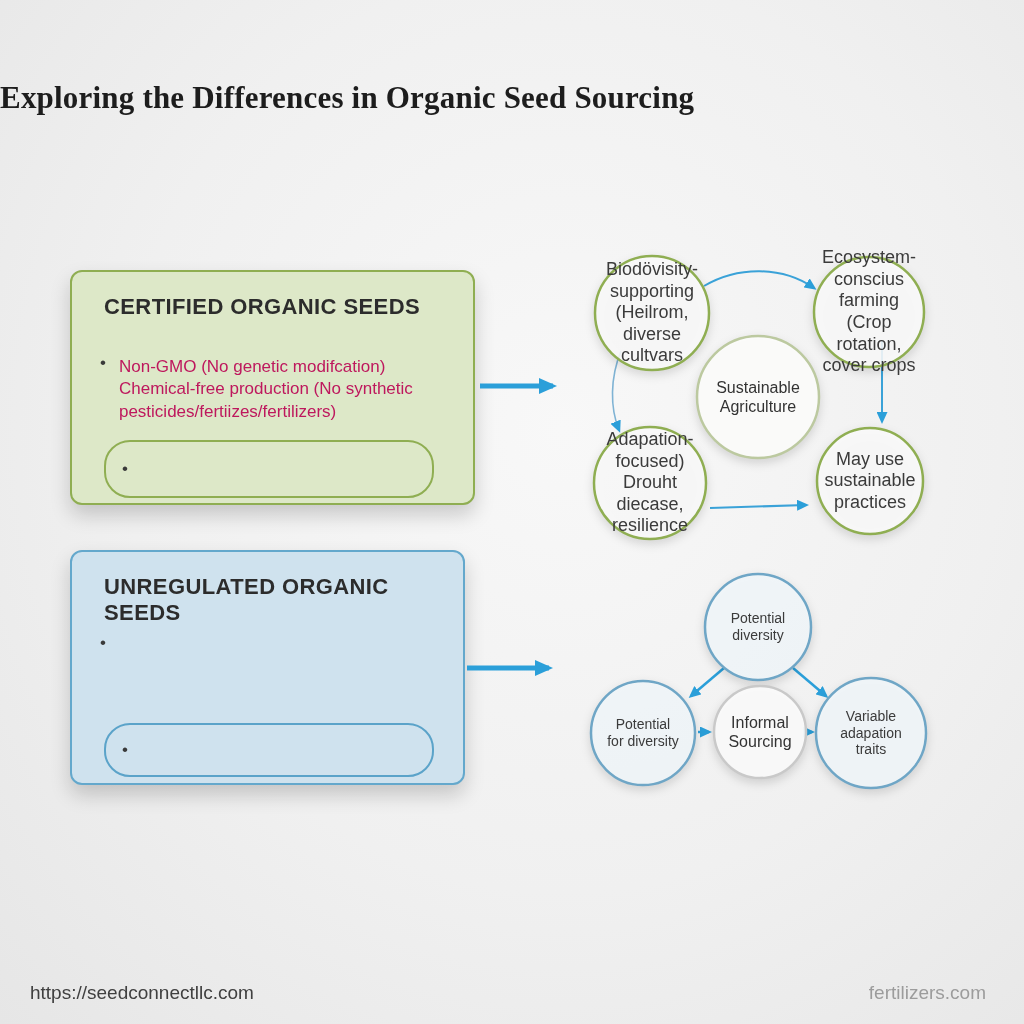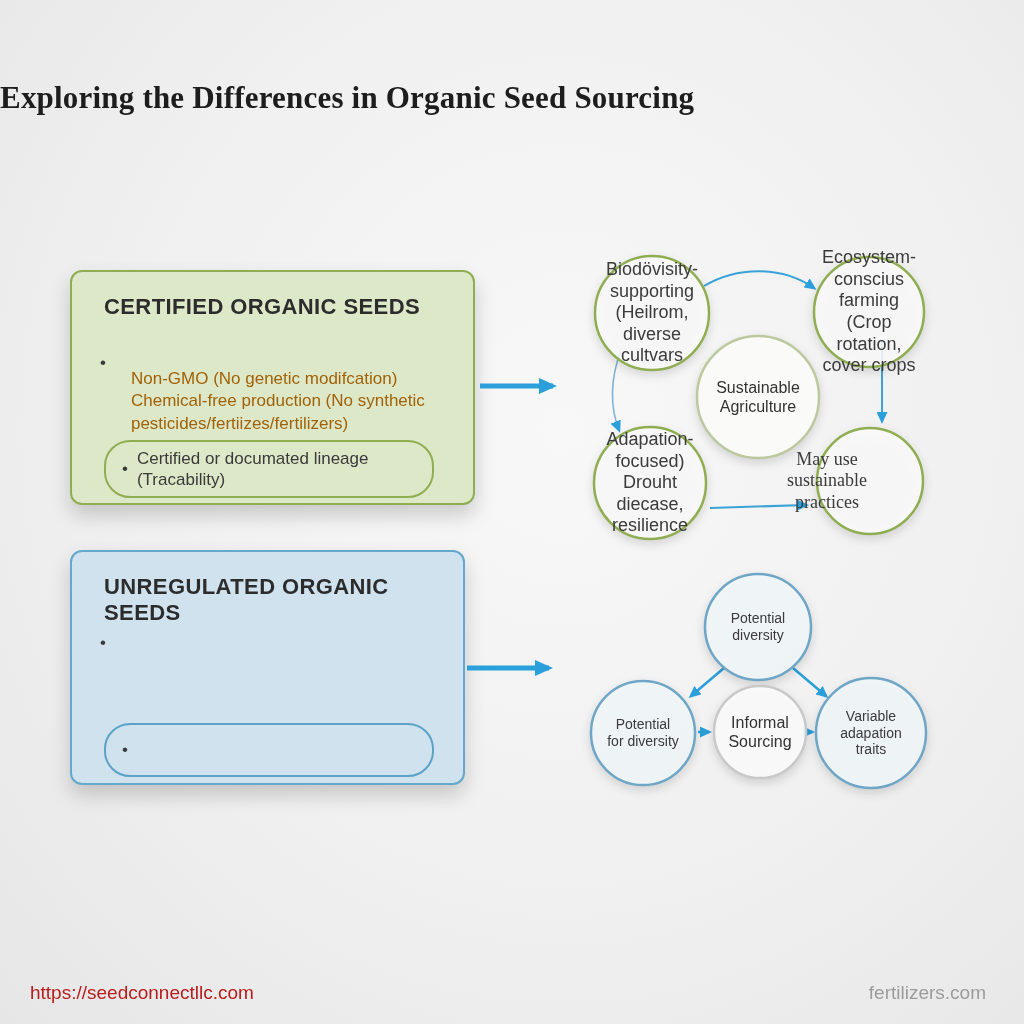--- a/index.html
+++ b/index.html
@@ -20,58 +20,56 @@
   }
   .box.green { left:70px; top:270px; width:405px; height:235px; background:#dde8c8; border:2px solid #8fae52; }
   .box.blue  { left:70px; top:550px; width:395px; height:235px; background:#cfe2ee; border:2px solid #64a8cc; }
   .box h2 {
     margin:0; position:absolute; left:32px; top:22px;
     font-size:22px; font-weight:700; color:#2c2c2c; letter-spacing:.4px;
   }
   .bullet-row { position:absolute; left:28px; top:80px; display:flex; gap:9px; width:360px; }
   .bullet-glyph { font-size:17px; color:#3a3a3a; line-height:1.32; }
   .pre { white-space:pre-line; }
-  .bullet-row p { margin:16px; font-size:17px; color:#a16207; line-height:1.32; }
+  .bullet-row p { margin:4px; font-size:17px; color:#be185d; line-height:1.32; }
   .pill {
     position:absolute; left:32px; display:flex; gap:9px; align-items:center;
     border-radius:26px; padding:6px 14px 6px 16px; box-sizing:border-box;
   }
   .box.green .pill { top:168px; width:330px; height:58px; border:2px solid #8fae52; }
   .box.blue  .pill { top:171px; width:330px; height:54px; border:2px solid #5ba3c9; }
   .pill p { margin:0; font-size:17px; color:#3a3a3a; line-height:1.25; }
   .overlay { position:absolute; left:0; top:0; width:1024px; height:1024px; }
   .overlay circle { filter:drop-shadow(0 4px 5px rgba(0,0,0,.14)); }
   .circle-label {
     position:absolute; display:flex; align-items:center; justify-content:center;
     text-align:center; font-size:18px; color:#3b3b3b; line-height:1.2;
   }
   .circle-label.mid { font-size:14px; }
   .circle-label.big { font-size:16px; color:#333; }
-  .footer-left  { position:absolute; left:30px;  bottom:20px; font-size:19px; color:#b91c1c; }
+  .footer-left  { position:absolute; left:30px;  bottom:20px; font-size:19px; color:#404040; }
   .footer-right { position:absolute; right:38px; bottom:20px; font-size:19px; color:#9c9c9c; }
 </style>
 </head>
 <body>
 
 <div>
 
   <h1 class="title">Exploring the Differences in Organic Seed Sourcing</h1>
 
   <section class="box green">
     <h2>CERTIFIED ORGANIC SEEDS</h2>
     <div class="bullet-row">
       <span class="bullet-glyph">•</span>
       <p class="pre">Non-GMO (No genetic modifcation)
 Chemical-free production (No synthetic
 pesticides/fertiizes/fertilizers)</p>
     </div>
     <div class="pill">
       <span class="bullet-glyph">•</span>
-      <p class="pre">Certified or documated lineage
-(Tracability)</p>
     </div>
   </section>
 
   <section class="box blue">
     <h2>UNREGULATED ORGANIC SEEDS</h2>
     <div class="bullet-row">
       <span class="bullet-glyph">•</span>
     </div>
     <div class="pill">
       <span class="bullet-glyph">•</span>
@@ -120,21 +118,21 @@
   <div class="circle-label pre" style="left:819px; top:264px; width:100px; height:96px;">Ecosystem-
 conscius farming
 (Crop rotation,
 cover crops</div>
   <div class="circle-label big pre" style="left:700px; top:344px; width:116px; height:106px;">Sustainable
 Agriculture</div>
   <div class="circle-label pre" style="left:600px; top:435px; width:100px; height:96px;">Adapation-
 focused)
 Drouht diecase,
 resilience</div>
-  <div class="circle-label pre" style="left:780px; top:435px; width:94px; height:92px;font-family:Liberation Serif, serif;">May use
+  <div class="circle-label pre" style="left:823px; top:435px; width:94px; height:92px;">May use
 sustainable
 practices</div>
 
   <div class="circle-label mid pre" style="left:711px; top:581px; width:94px; height:92px;">Potential
 diversity</div>
   <div class="circle-label mid pre" style="left:596px; top:687px; width:94px; height:92px;">Potential
 for diversity</div>
   <div class="circle-label big pre" style="left:718px; top:690px; width:84px; height:84px;">Informal
 Sourcing</div>
   <div class="circle-label mid pre" style="left:821px; top:685px; width:100px; height:96px;">Variable

